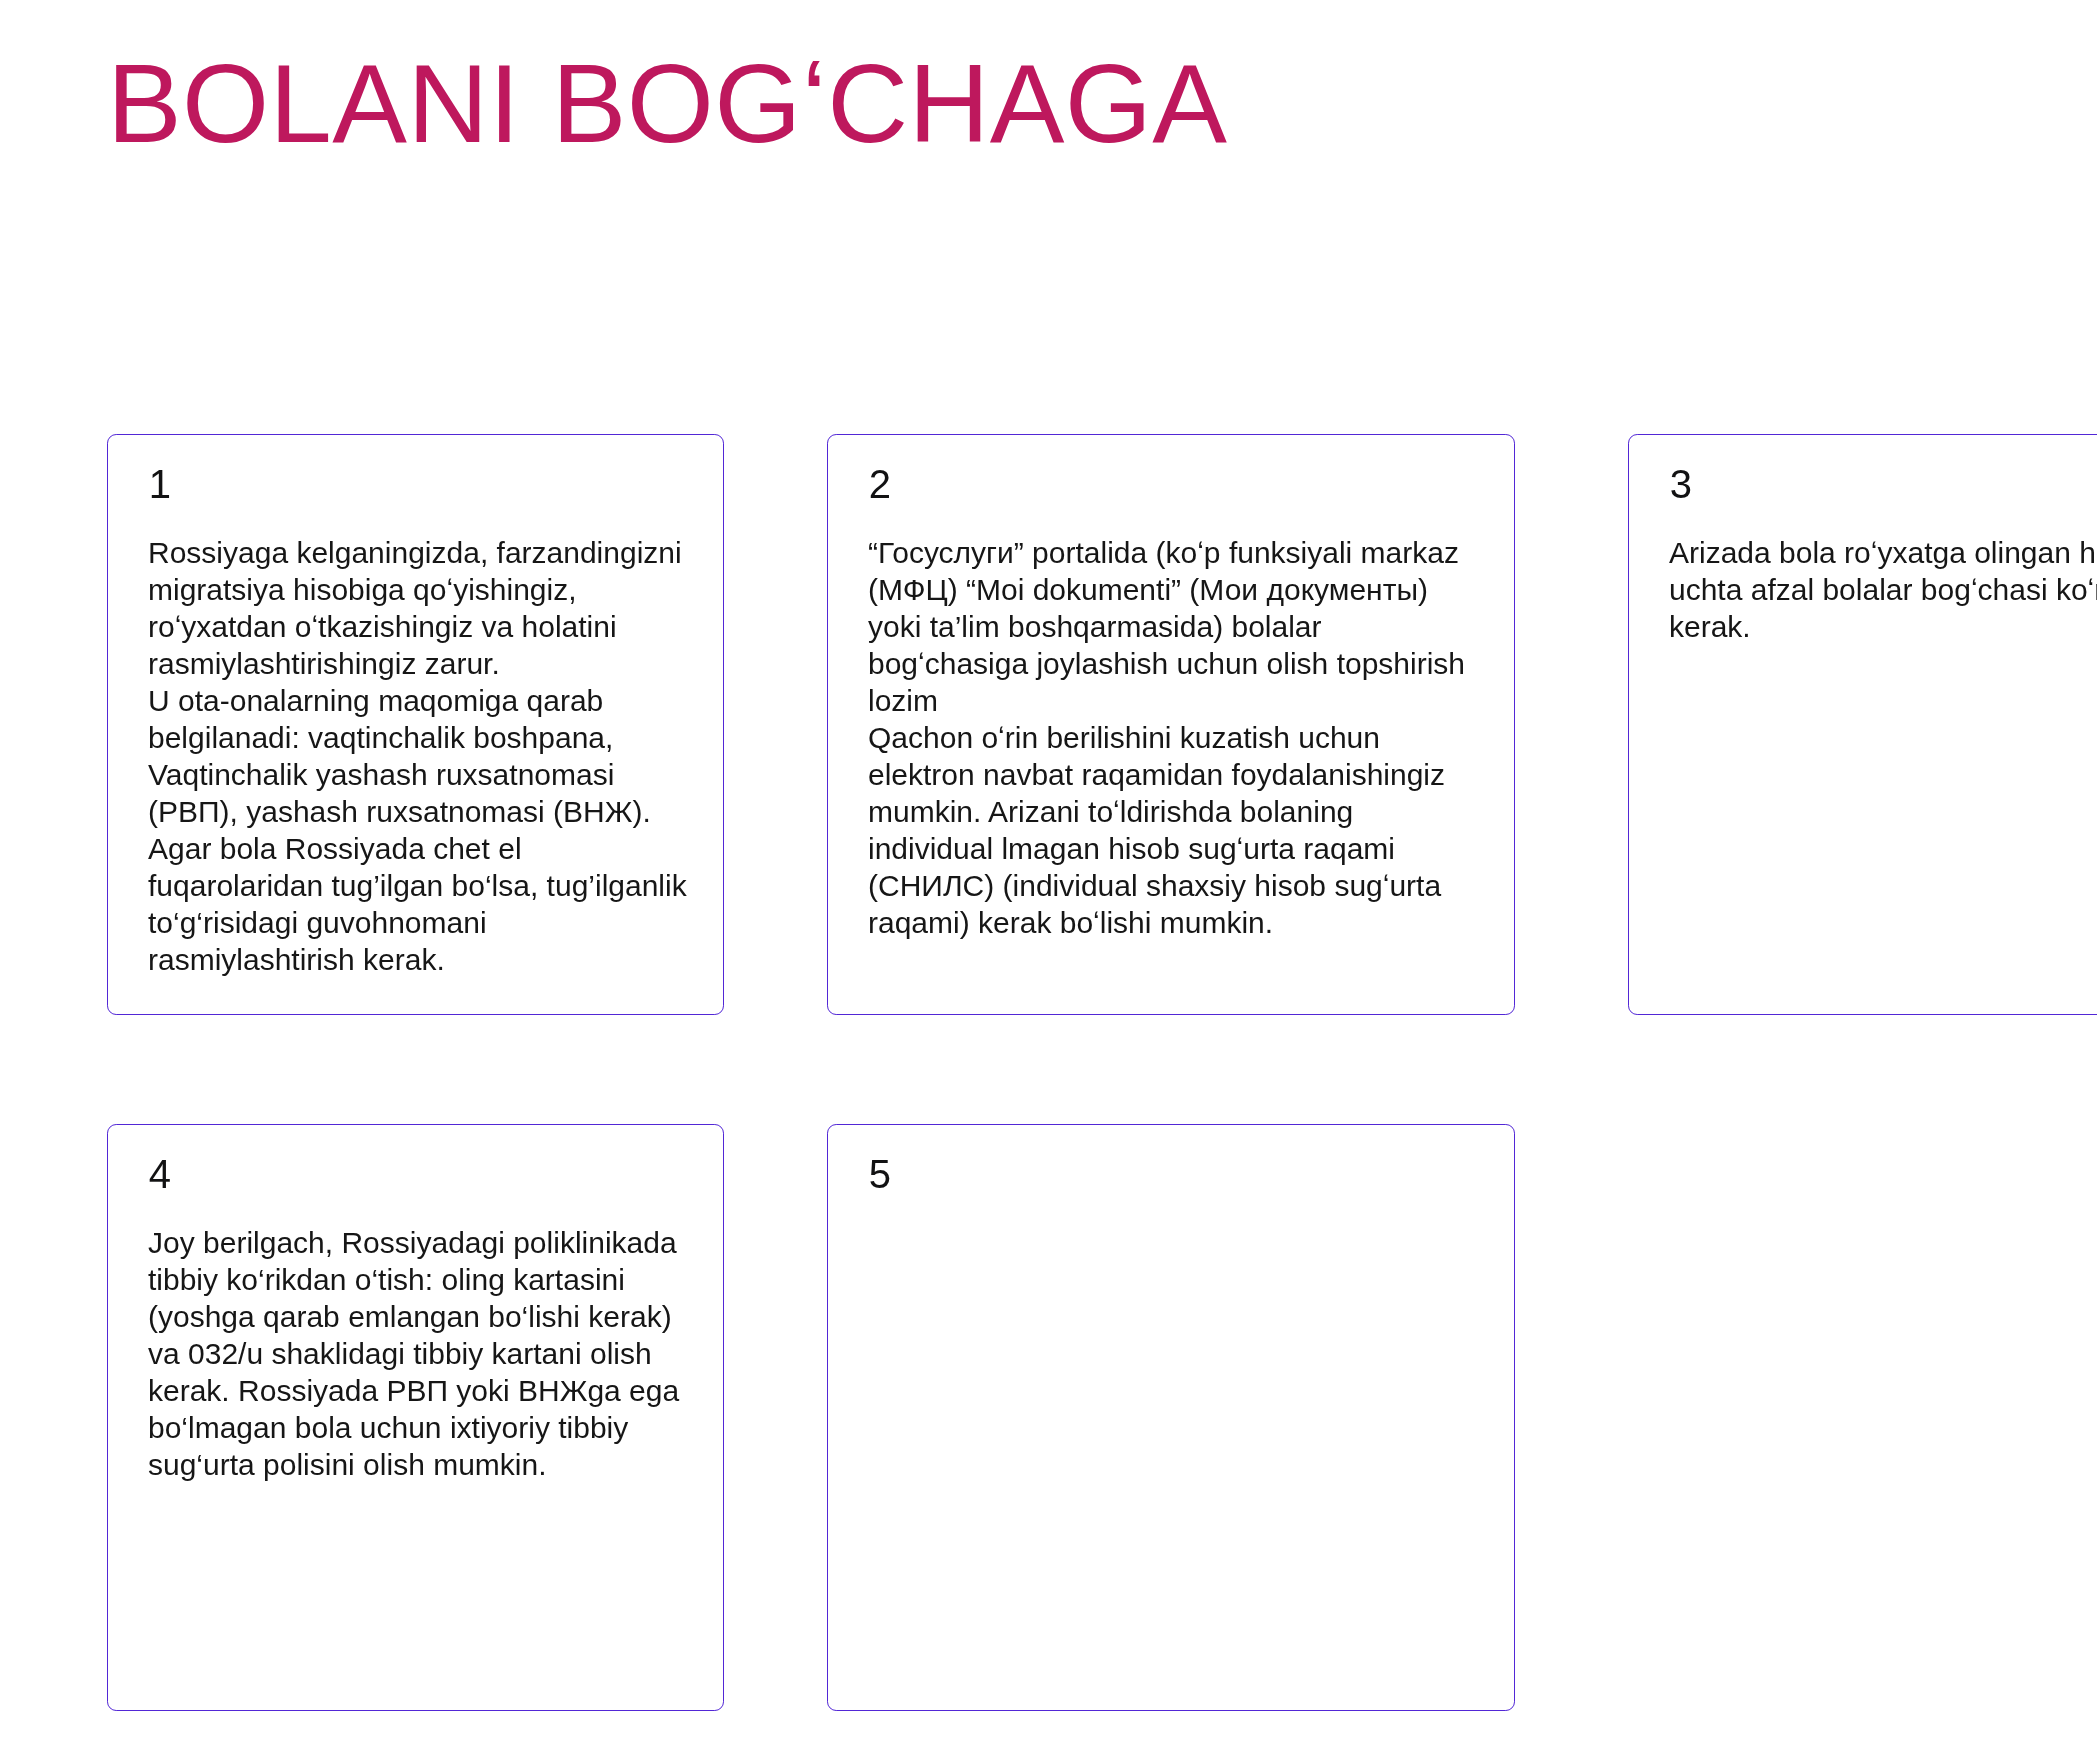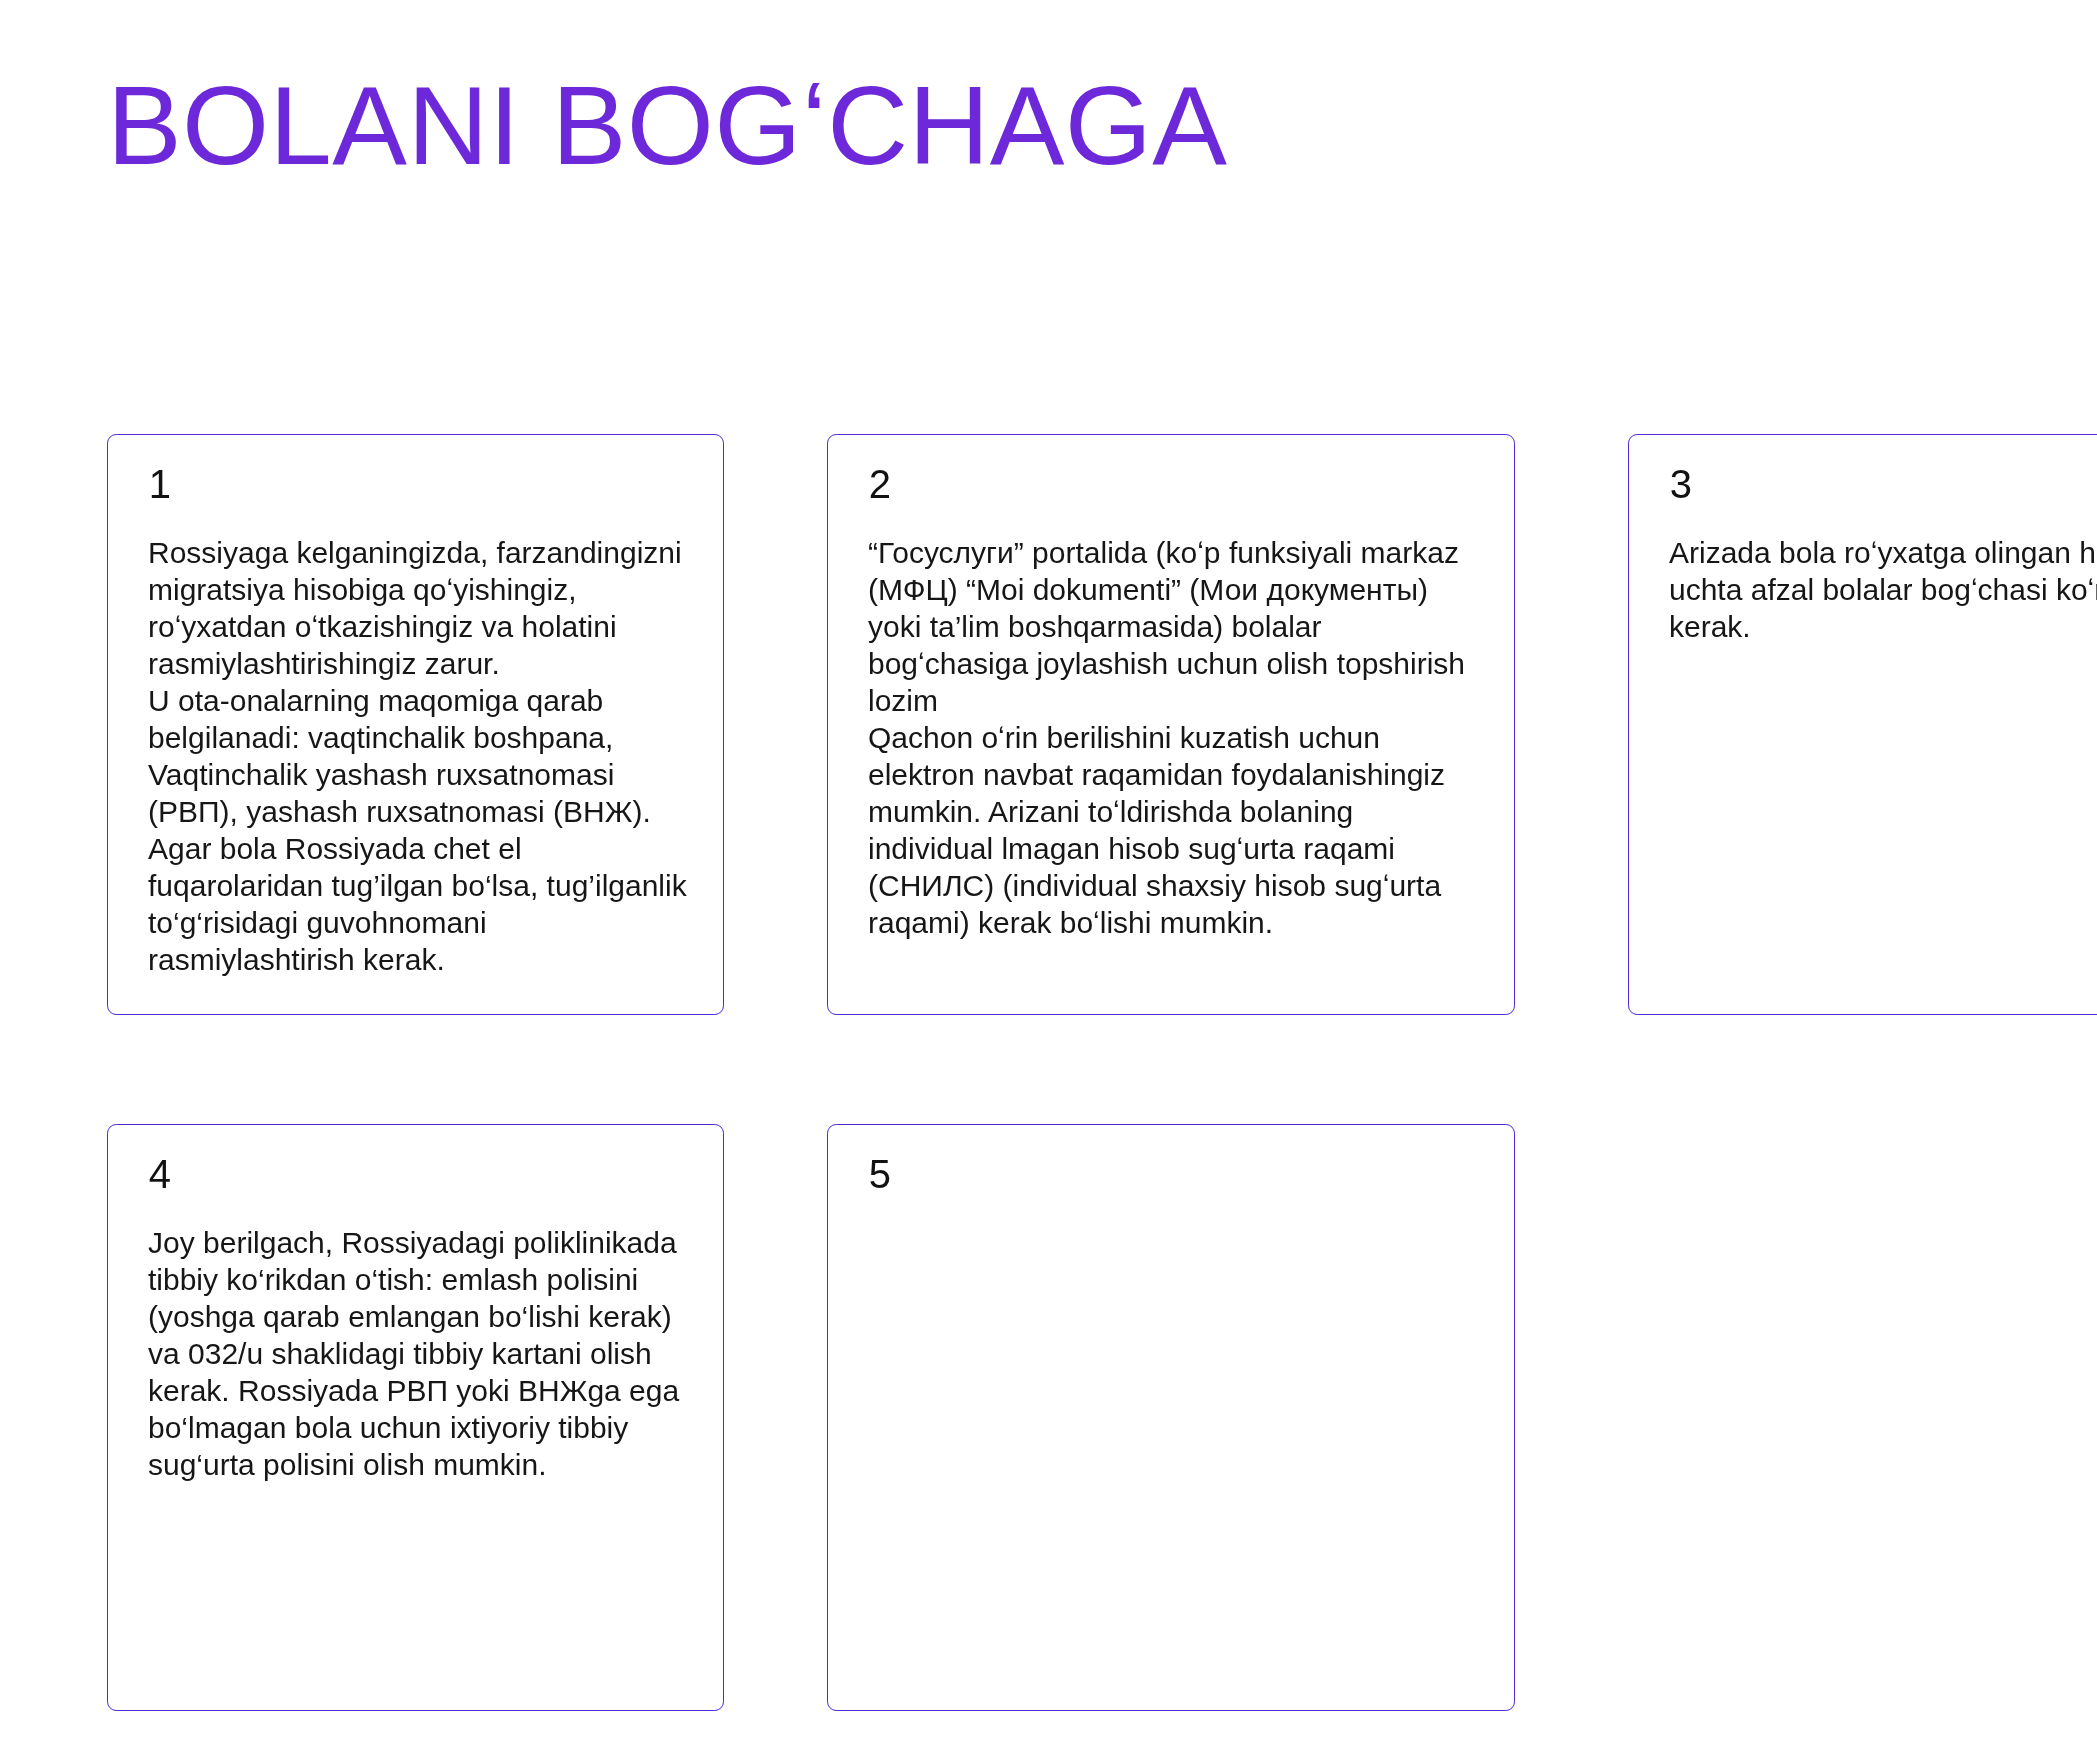--- a/index.html
+++ b/index.html
@@ -10,27 +10,27 @@
   }
   .page {
     position: relative;
     width: 2405px; height: 1751px;
     background: #ffffff;
     overflow: hidden;
     color: #161617;
   }
   .page-title {
     position: absolute;
-    left: 107px; top: 39px;
+    left: 107px; top: 17px;
     margin: 0;
     font-size: 112px;
     line-height: 174px;
     font-weight: 400;
     letter-spacing: 0.4px;
-    color: #6d28d9;
+    color: #be185d;
     text-align: right;
   }
   .card {
     position: absolute;
     box-sizing: border-box;
     background: #ffffff;
     border: 1.7px solid #5227d6;
     border-radius: 9.2px;
     padding: 29px 34px 25px 40px;
   }
@@ -76,21 +76,21 @@
 Qachon oʻrin berilishini kuzatish uchun elektron navbat raqamidan foydalanishingiz mumkin. Arizani toʻldirishda bolaning <strong>individual lmagan hisob sugʻurta</strong> raqami (СНИЛС) (individual shaxsiy hisob sugʻurta raqami) kerak boʻlishi mumkin.</p>
   </section>
 
   <section class="card card--3">
     <div class="card-number">3</div>
     <p class="card-text">Arizada bola roʻyxatga olingan hududda uchta afzal bolalar bogʻchasi koʻrsatilishi kerak.</p>
   </section>
 
   <section class="card card--4">
     <div class="card-number">4</div>
-    <p class="card-text">Joy berilgach, Rossiyadagi poliklinikada tibbiy ko‘rikdan o‘tish: <strong>emlash polisini</strong> (yoshga qarab emlangan bo‘lishi kerak) va <strong>032/u shaklidagi tibbiy kartani</strong> olish kerak. Rossiyada РВП yoki ВНЖga ega bo‘lmagan bola uchun ixtiyoriy tibbiy sug‘urta polisini olish mumkin.</p>
+    <p class="card-text">Joy berilgach, Rossiyadagi poliklinikada tibbiy ko‘rikdan o‘tish: <strong>oling kartasini</strong> (yoshga qarab emlangan bo‘lishi kerak) va <strong>032/u shaklidagi tibbiy kartani</strong> olish kerak. Rossiyada РВП yoki ВНЖga ega bo‘lmagan bola uchun ixtiyoriy tibbiy sug‘urta polisini olish mumkin.</p>
   </section>
 
   <section class="card card--5">
     <div class="card-number">5</div>
   </section>
 
 </div>
 
 
 </body></html>

